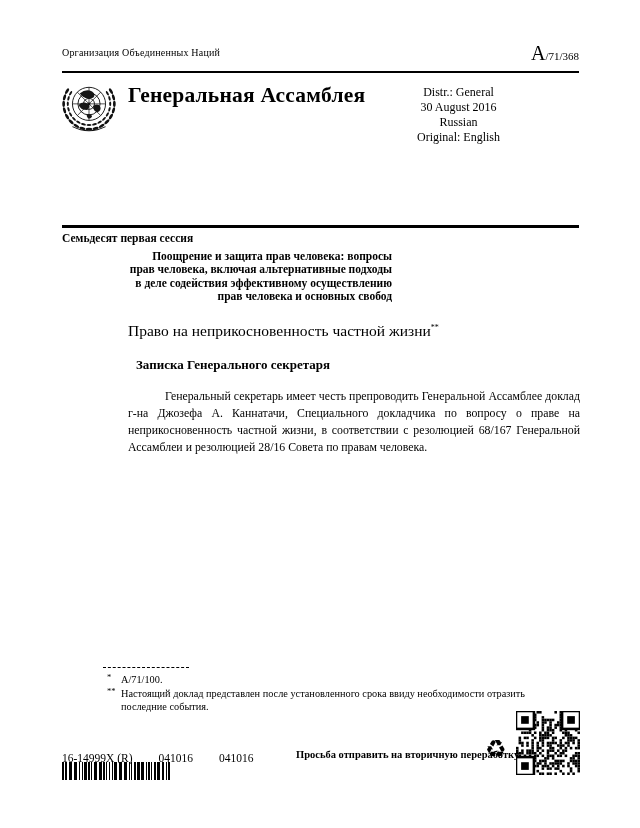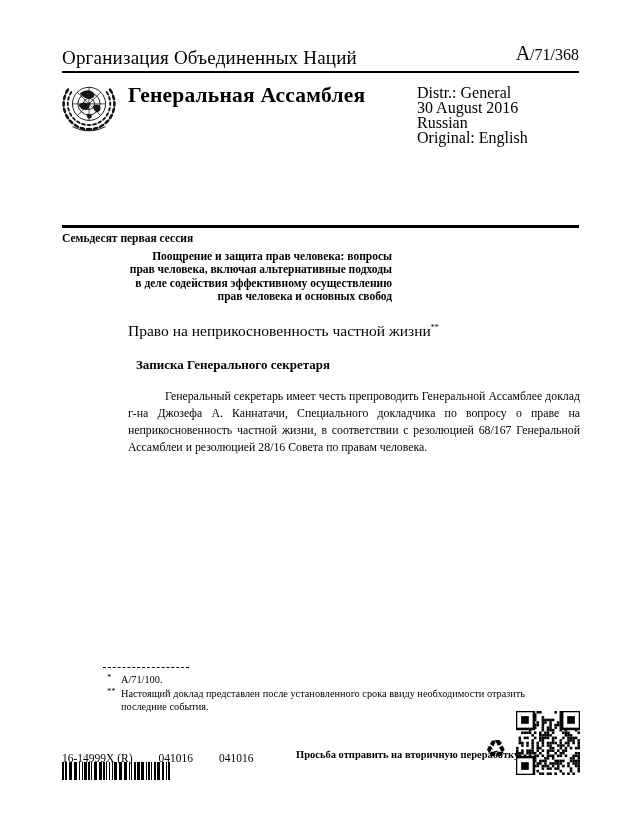--- a/index.html
+++ b/index.html
@@ -4,28 +4,28 @@
 <style>
   * { margin:0; padding:0; box-sizing:border-box; }
   html,body { background:#ffffff; }
   .page {
     position:relative; width:640px; height:828px; margin:0 auto;
     background:#ffffff; color:#000;
     font-family:"Liberation Serif","DejaVu Serif",serif;
     overflow:hidden;
   }
   
-  .org-line { position:absolute; left:62px; top:47px; font-size:19px; letter-spacing:.2px; }
+  .org-line { position:absolute; left:62px; top:47px; font-size:10px; letter-spacing:.2px; }
   .doc-symbol { position:absolute; right:61px; top:42px; white-space:nowrap; }
   .doc-symbol .big { font-size:20px; }
-  .doc-symbol .small { font-size:16px;margin-top:40px; }
+  .doc-symbol .small { font-size:11px;margin-top:40px; }
   .rule-thin { position:absolute; left:62px; top:71px; width:517px; height:2px; background:#000; }
   .emblem { position:absolute; left:59px; top:78px; width:60px; height:60px; }
   .assembly-title { position:absolute; left:128px; top:83px; font-size:21.5px; font-weight:bold; letter-spacing:.2px; }
-  .distr-block { position:absolute; left:417px; top:85px; font-size:16px; line-height:15px; }
+  .distr-block { position:absolute; left:417px; top:85px; font-size:12px; line-height:15px;text-align:center; }
   
   .rule-thick { position:absolute; left:62px; top:225px; width:517px; height:3px; background:#000; }
   .session-block { position:absolute; left:62px; top:232px; font-size:11.5px; line-height:13.5px; width:330px; }
   .session-title { font-weight:bold; }
   .agenda-item { margin-top:1px; }
   .agenda-lines { margin-top:4px; font-weight:bold;text-align:right; }
   sup.fnmark { font-size:8px; vertical-align:super; line-height:0; }
   
   .content { position:absolute; left:128px; top:322px; width:452px; }
   .doc-title { font-size:15.5px; font-weight:normal; }

